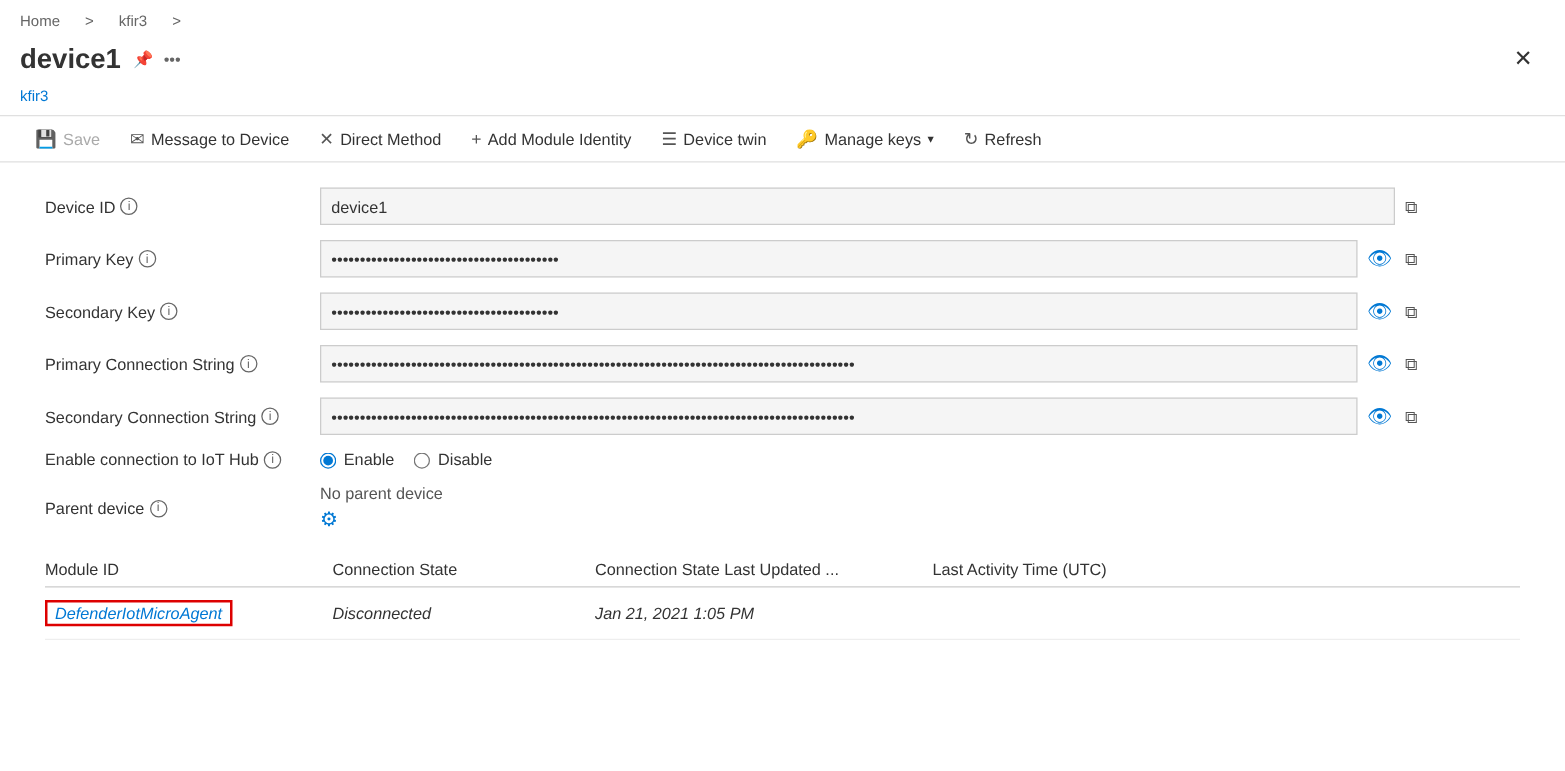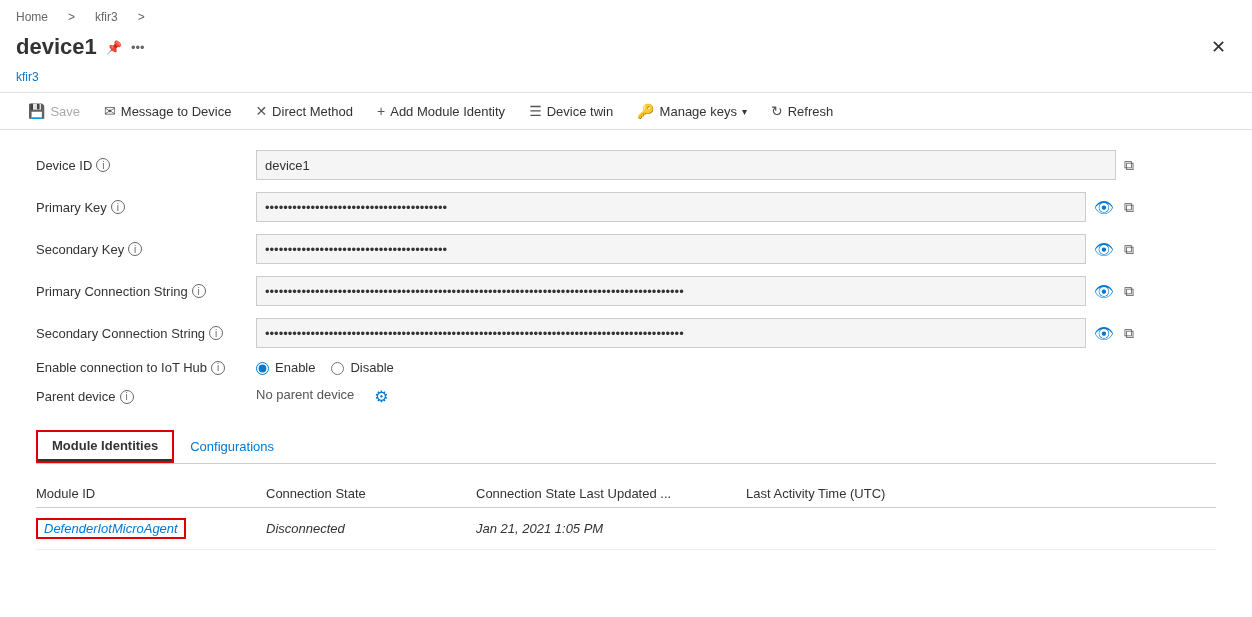--- a/index.html
+++ b/index.html
@@ -30,21 +30,21 @@
     .form-control-wrap { flex: 1; display: flex; align-items: center; gap: 6px; }
     .form-input { flex: 1; height: 30px; border: 1px solid #ccc; padding: 4px 8px; font-size: 13px; background: #f5f5f5; color: #333; outline: none; }
     .form-input.readonly { background: #f5f5f5; color: #333; }
     .eye-icon { cursor: pointer; color: #0078d4; font-size: 16px; padding: 2px; }
     .copy-icon { cursor: pointer; color: #555; font-size: 14px; padding: 2px; }
 
     .radio-group { display: flex; align-items: center; gap: 16px; }
     .radio-label { display: flex; align-items: flex-end; gap: 6px; cursor: pointer; font-size: 13px; }
     .radio-label input[type="radio"] { accent-color: #0078d4; }
 
-    .parent-device-section { display: flex; flex-direction: row; gap: 20px; }
+    .parent-device-section { display: flex; flex-direction: column; gap: 4px; }
     .parent-device-text { color: #555; font-size: 13px; }
     .gear-icon { color: #0078d4; font-size: 16px; cursor: pointer; }
 
     .tabs-section { margin-top: 24px; border-bottom: 1px solid #ccc; }
     .tabs { display: flex; gap: 0; }
     .tab { padding: 8px 16px; cursor: pointer; font-size: 13px; color: #333; border: none; background: none; position: relative; }
     .tab.active { color: #333; font-weight: 600; border-bottom: 2px solid #333; }
     .tab-link { color: #0078d4; padding: 8px 16px; cursor: pointer; font-size: 13px; background: none; border: none; }
 
     .table-section { margin-top: 16px; }
@@ -196,32 +196,20 @@
       <div class="form-control-wrap">
         <div class="parent-device-section">
           <span class="parent-device-text">No parent device</span>
           <span class="gear-icon">⚙</span>
         </div>
       </div>
     </div>
 
   </div>
 
-  <div class="tabs-section">
-    <div class="tabs">
-      <div style="border: 2px solid #d00; display: inline-block;">
-        <div class="tab active" style="border-bottom: 2px solid #333; margin: 0; padding: 6px 14px;">
-          <span>Module Identities</span>
-        </div>
-      </div>
-      <button class="tab-link">
-        <span>Configurations</span>
-      </button>
-    </div>
-  </div>
 
   <div class="table-section">
     <div class="table-header">
       <div class="table-header-col">Module ID</div>
       <div class="table-header-col">Connection State</div>
       <div class="table-header-col">Connection State Last Updated ...</div>
       <div class="table-header-col">Last Activity Time (UTC)</div>
     </div>
     <div id="table-rows">
         <div class="table-row">

